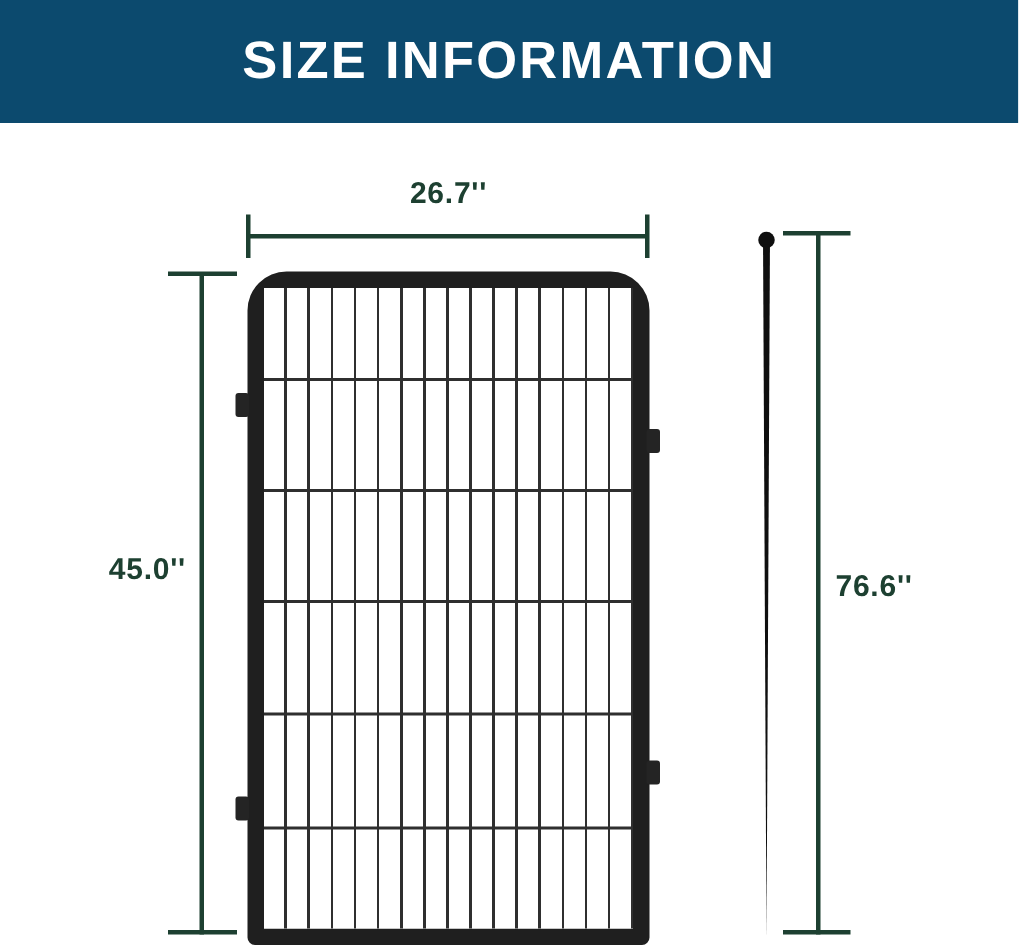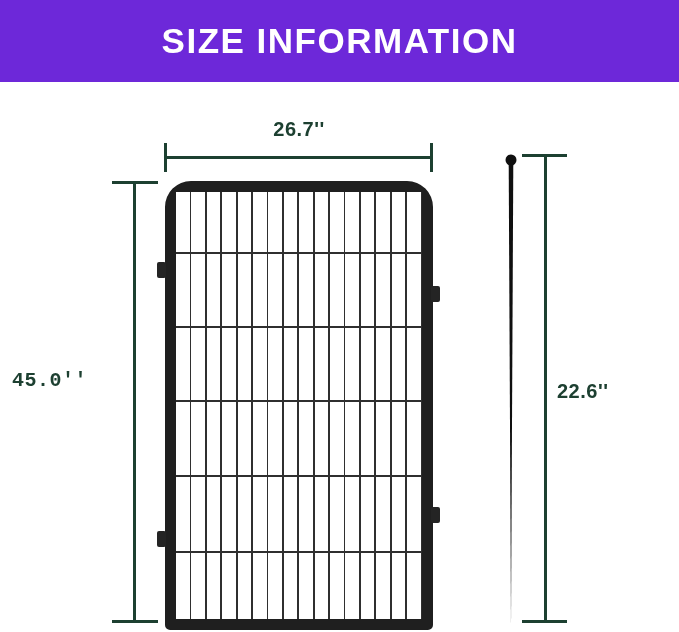--- a/index.html
+++ b/index.html
@@ -14,21 +14,21 @@
     height: 632px;
     background: #ffffff;
     overflow: hidden;
   }
 
   
   .topbar {
     position: absolute;
     left: 0; top: 0;
     width: 679px; height: 82px;
-    background: #6d28d9;
+    background: #0c4a6e;
     display: flex;
     align-items: center;
     justify-content: center;
   }
   .topbar h1 {
     margin: 0;
     color: #ffffff;
     font-size: 35px;
     font-weight: bold;
     letter-spacing: 1.5px;
@@ -37,21 +37,21 @@
   
   .dim-label {
     position: absolute;
     color: #1d4031;
     font-size: 20px;
     font-weight: bold;
     letter-spacing: 0.5px;
     white-space: nowrap;
   }
   .dim-label.width  { left: 219px; top: 118px; width: 160px; text-align: center; }
-  .dim-label.height { left: 12px;  top: 369px; width: 100px; text-align: left; font-family: Liberation Mono, monospace; }
+  .dim-label.height { left: 24px;  top: 369px; width: 100px; text-align: right; }
   .dim-label.stake  { left: 557px; top: 380px; }
 
   .dim-line, .dim-tick {
     position: absolute;
     background: #1d4031;
   }
   
   .w-line   { left: 166px; top: 156px; width: 266px; height: 3px; }
   .w-tick-l { left: 164px; top: 143px; width: 3px;  height: 29px; }
   .w-tick-r { left: 430px; top: 143px; width: 3px;  height: 29px; }
@@ -127,21 +127,21 @@
   <span class="dim-label width">26.7''</span>
   <div class="dim-line w-line"></div>
   <div class="dim-tick w-tick-l"></div>
   <div class="dim-tick w-tick-r"></div>
 
   <span class="dim-label height">45.0''</span>
   <div class="dim-line h-line"></div>
   <div class="dim-tick h-tick-t"></div>
   <div class="dim-tick h-tick-b"></div>
 
-  <span class="dim-label stake">22.6''</span>
+  <span class="dim-label stake">76.6''</span>
   <div class="dim-line s-line"></div>
   <div class="dim-tick s-tick-t"></div>
   <div class="dim-tick s-tick-b"></div>
 
   <div class="panel">
     <div class="panel-grid"></div>
   </div>
   <div class="tab lt"></div>
   <div class="tab lb"></div>
   <div class="tab rt"></div>

